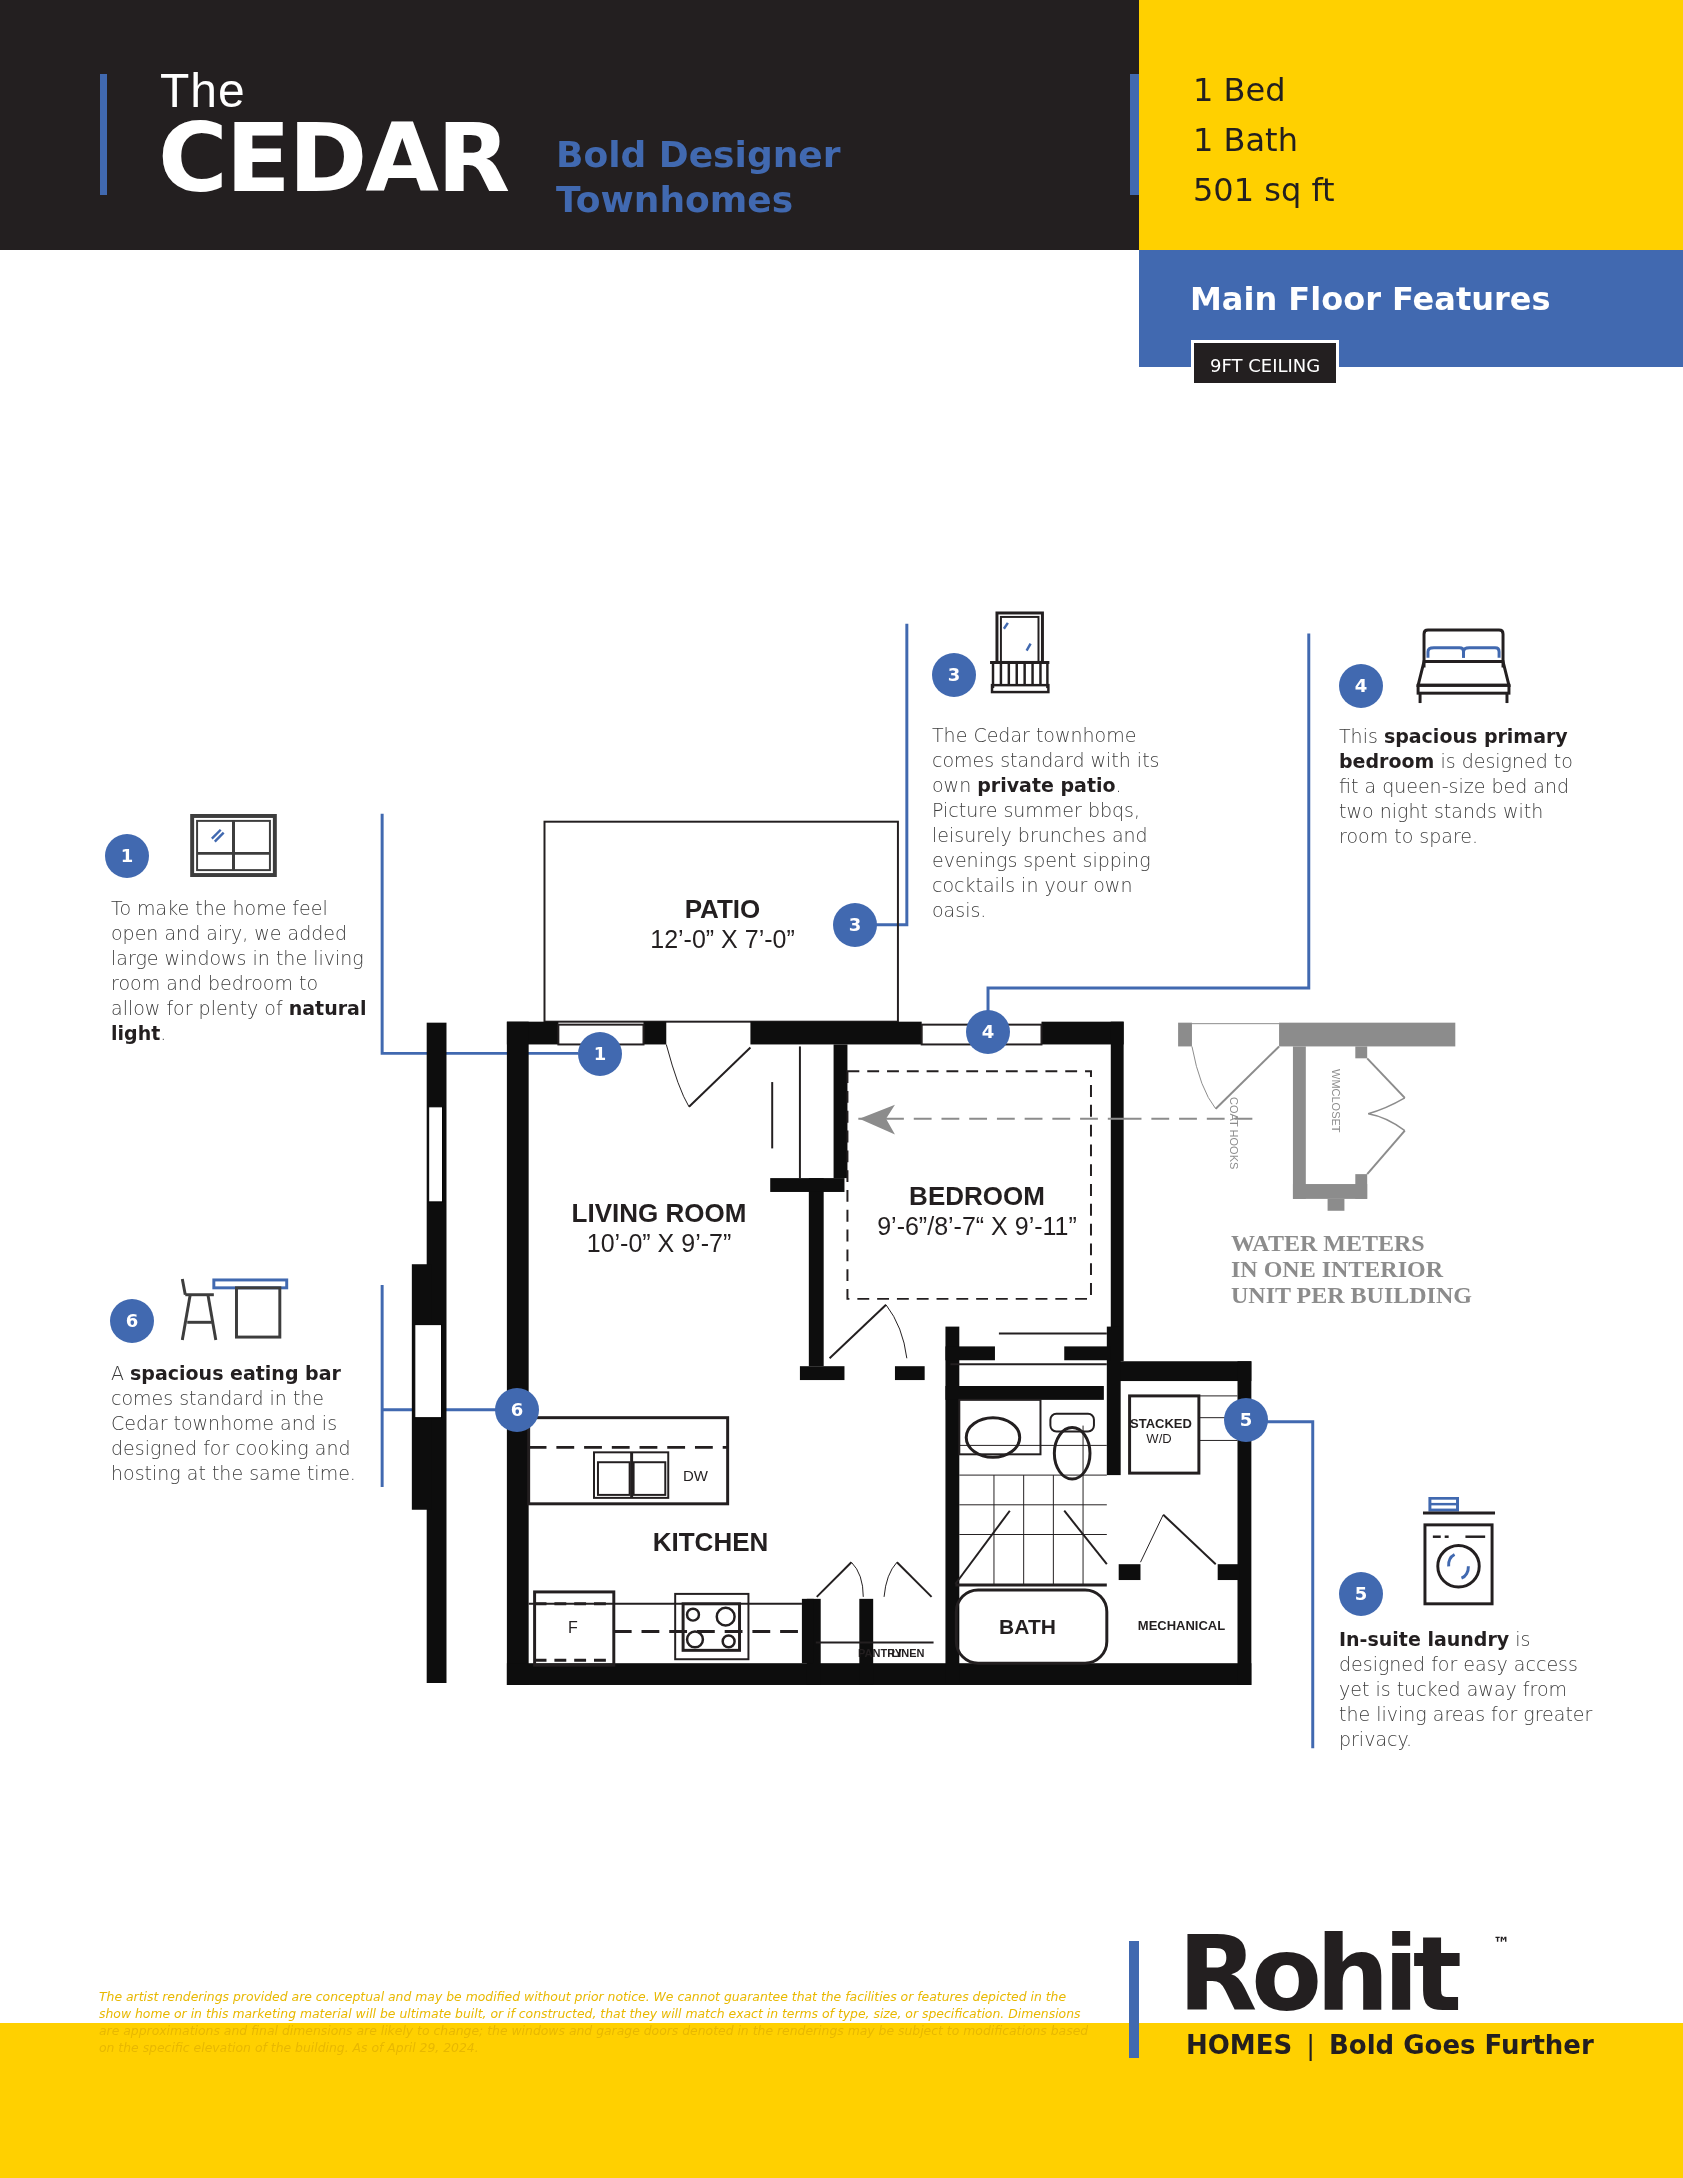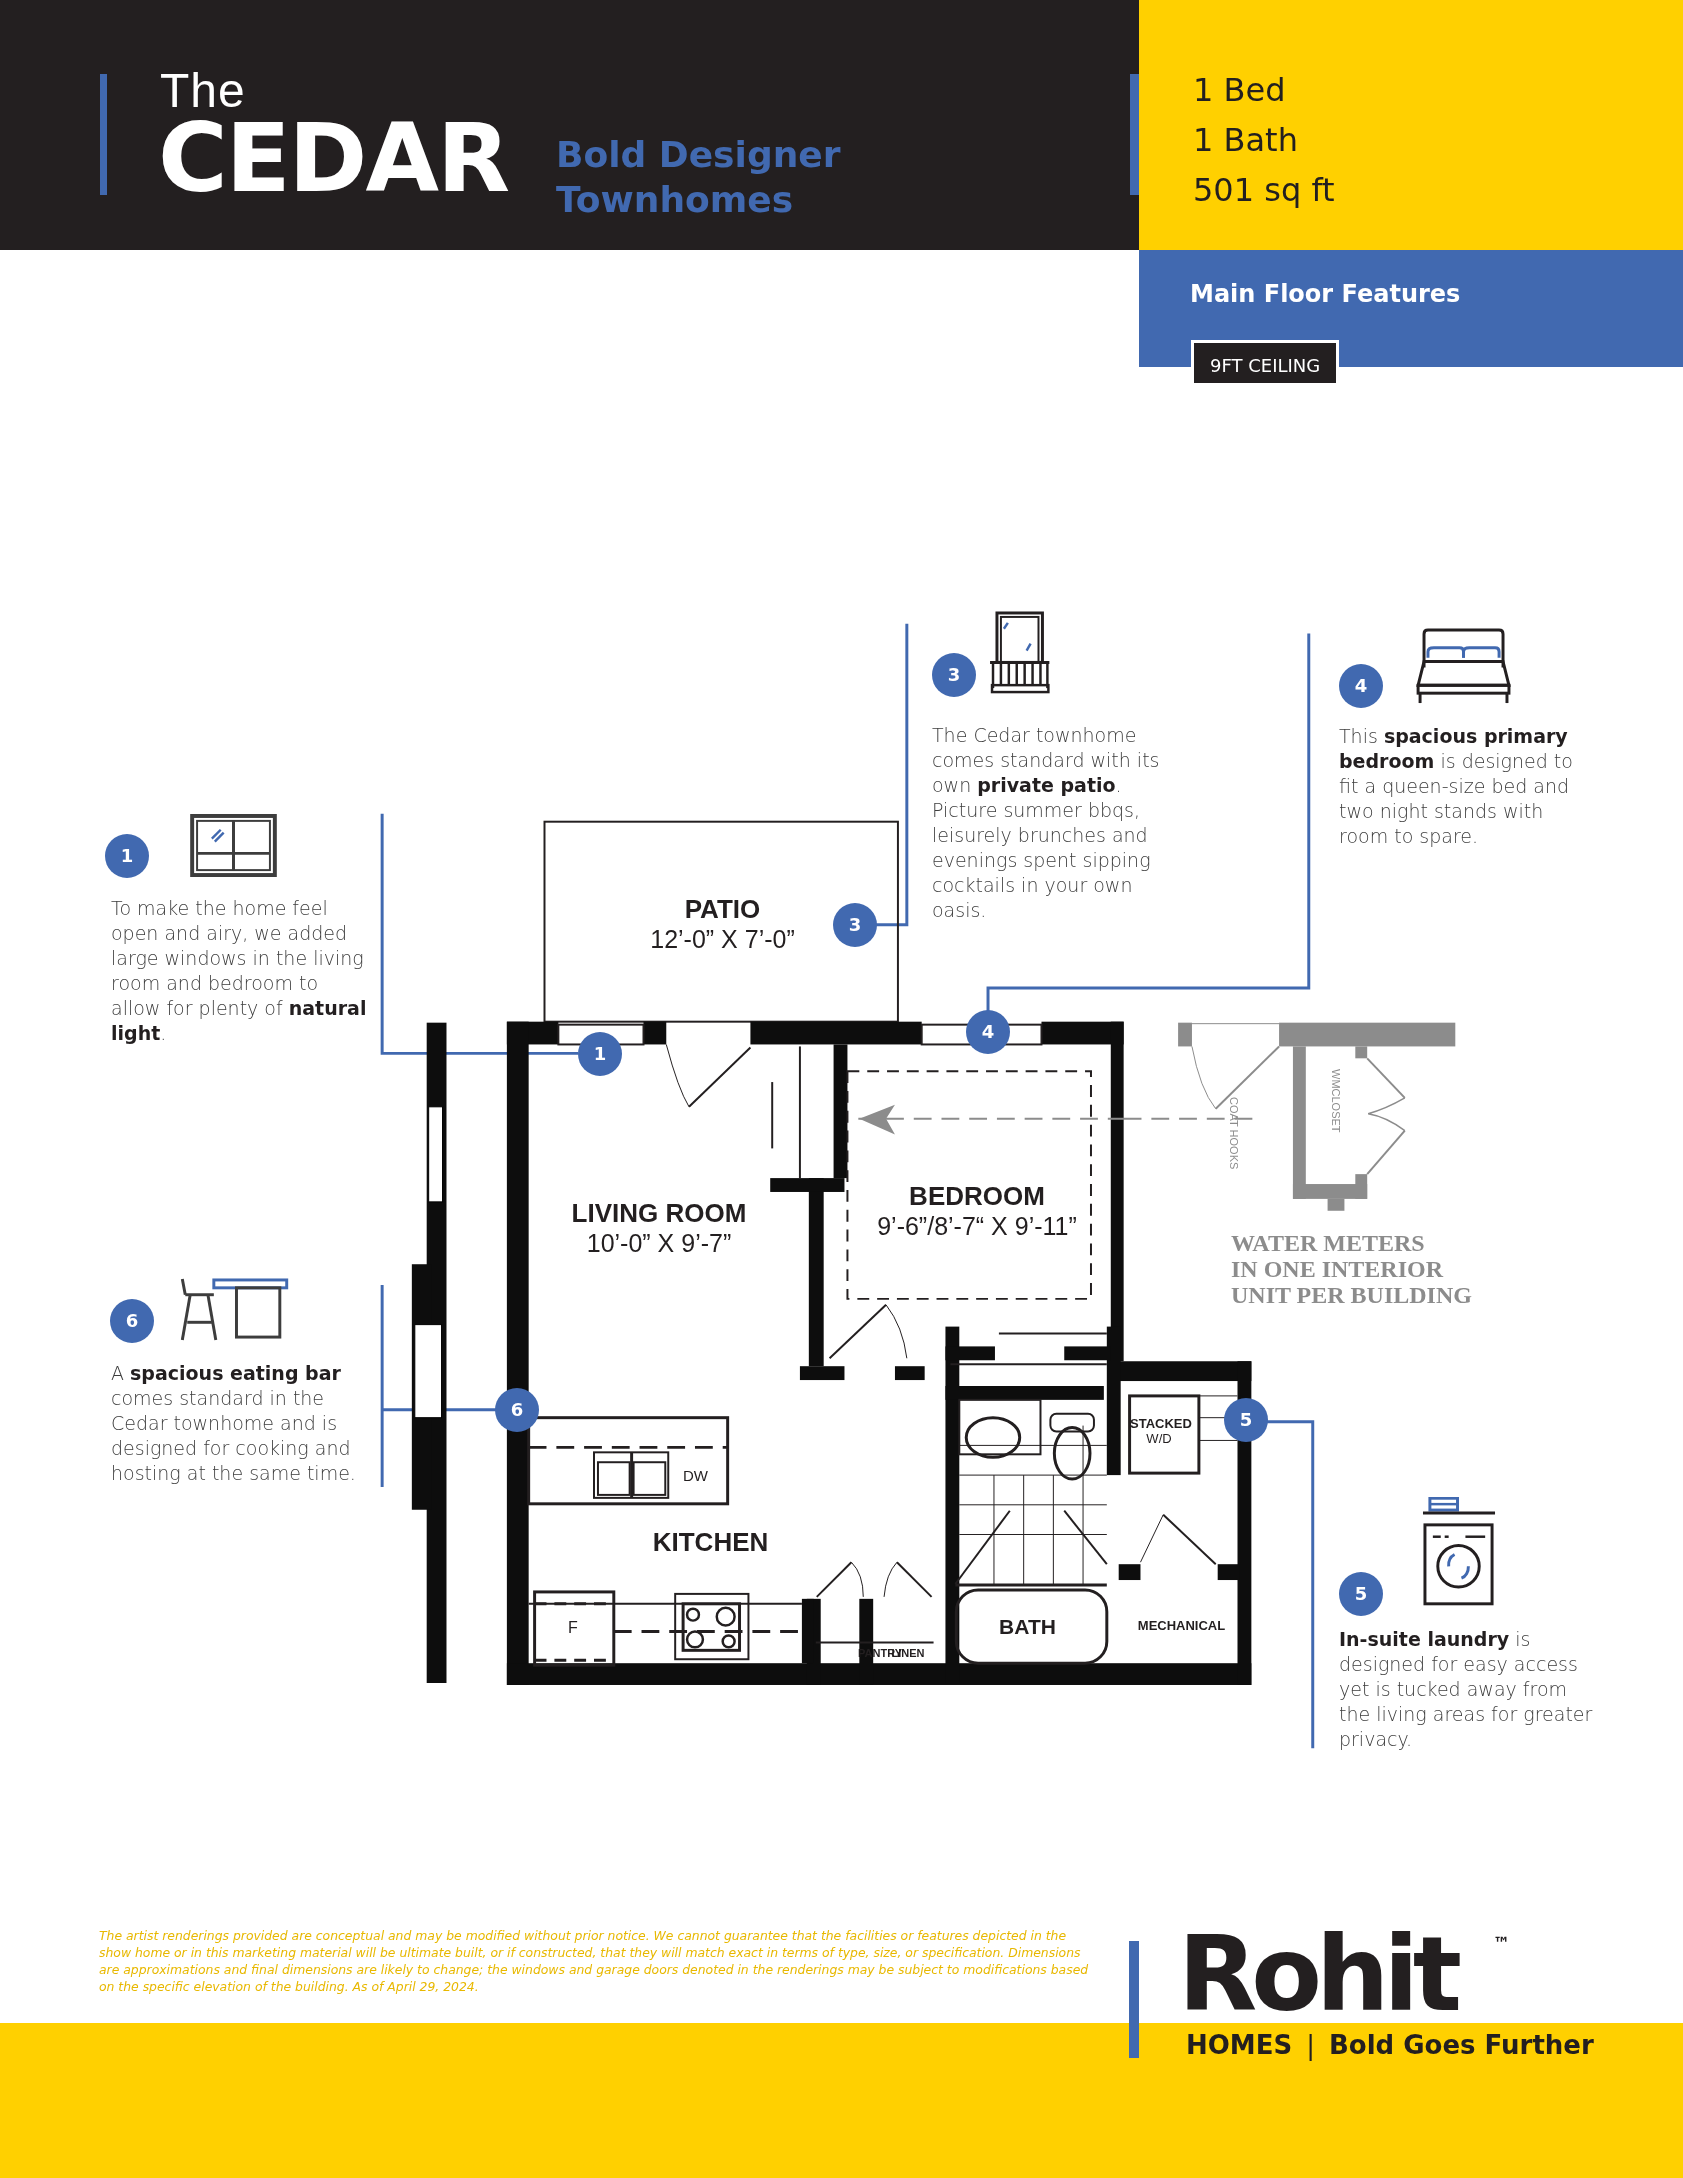--- a/index.html
+++ b/index.html
@@ -12,39 +12,39 @@
   #hdr-accent { left:100px; top:74px; width:7px; height:121px; background:#4169b0; }
   #hdr-the { left:160px; top:63px; font-size:48px; color:#fff; font-weight:300; letter-spacing:1px; font-family:Liberation Sans, sans-serif; }
   #hdr-name { left:158px; top:111px; font-size:95px; color:#fff; font-weight:bold; font-family:"DejaVu Sans", sans-serif; letter-spacing:-2px; line-height:1; }
   #hdr-sub { left:556px; top:132px; font-size:36px; color:#4169b0; font-weight:bold; line-height:45px; font-family:"DejaVu Sans", sans-serif; }
 
   #hdr-yellow { left:1139px; top:0; width:545px; height:250px; background:#ffd000; }
   #hdr-y-accent { left:1130px; top:74px; width:9px; height:121px; background:#4169b0; }
   #stats { left:1193px; top:65px; font-size:32px; line-height:50px; color:#231f20; font-family:"DejaVu Sans", sans-serif; }
 
   #feat-band { left:1139px; top:250px; width:545px; height:117px; background:#4169b0; }
-  #feat-title { left:1190px; top:280px; font-size:24px; font-weight:bold; color:#fff; font-family:"DejaVu Sans", sans-serif; }
+  #feat-title { left:1190px; top:280px; font-size:32px; font-weight:bold; color:#fff; font-family:"DejaVu Sans", sans-serif; }
   #ceiling-badge { left:1191px; top:340px; padding:0 16px; height:46px; line-height:46px; background:#231f20; color:#fff; font-size:18px; border:3px solid #fff; font-family:"DejaVu Sans", sans-serif; }
 
   
   .num { position:absolute; width:44px; height:44px; border-radius:50%; background:#4169b0; color:#fff; font-weight:bold; font-size:18px; text-align:center; line-height:44px; font-family:"DejaVu Sans", sans-serif; }
   .desc { position:absolute; font-size:19px; line-height:25px; color:#3d3d3d; font-family:"DejaVu Sans", sans-serif; font-weight:300; }
   .desc b { font-weight:bold; color:#231f20; }
 
   
   .room { position:absolute; text-align:center; font-family:"Liberation Sans", sans-serif; color:#231f20; }
   .room .rn { font-weight:bold; font-size:26px; }
   .room .rd { font-size:25px; }
   .small-lbl { position:absolute; font-family:"Liberation Sans", sans-serif; font-weight:bold; font-size:13px; color:#231f20; text-align:center; }
 
   #water-note { left:1231px; top:1230px; font-size:24px; line-height:26px; font-weight:bold; color:#8c8c8c; font-family:Liberation Serif, serif; }
 
   
   #foot-band { left:0; top:2023px; width:1683px; height:155px; background:#ffd000; }
-  #disclaimer { left:99px; top:1927px; width:990px; font-size:12.4px; line-height:17px; color:#e8b800; font-style:italic; font-family:"DejaVu Sans", sans-serif; }
+  #disclaimer { left:99px; top:1988px; width:990px; font-size:12.4px; line-height:17px; color:#e8b800; font-style:italic; font-family:"DejaVu Sans", sans-serif; }
   #logo-accent { left:1129px; top:1941px; width:10px; height:117px; background:#4169b0; }
   #logo-word { left:1178px; top:1923px; font-size:103px; font-weight:900; color:#231f20; font-family:"DejaVu Sans", sans-serif; letter-spacing:-6px; line-height:1; }
   #logo-tm { left:1493px; top:1933px; font-size:17px; font-weight:bold; color:#231f20; font-family:"DejaVu Sans", sans-serif; }
   #logo-tag { left:1186px; top:2030px; font-size:26px; font-weight:bold; color:#231f20; font-family:"DejaVu Sans", sans-serif; white-space:nowrap; }
   #logo-tag .sep { margin:0 14px; font-weight:normal; }
 </style>
 </head>
 <body>
 
 <div class="abs" id="hdr-dark"></div>

